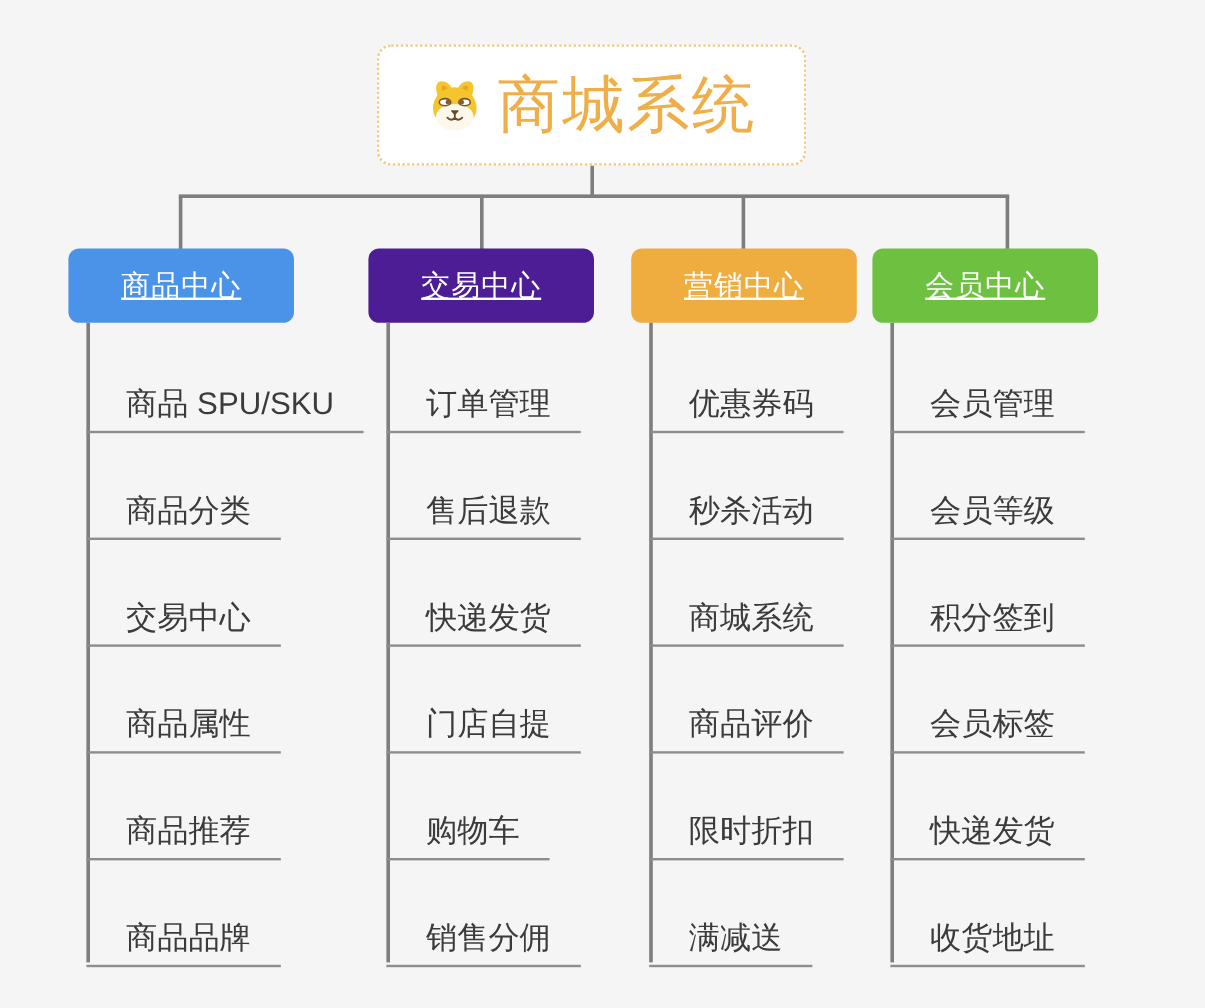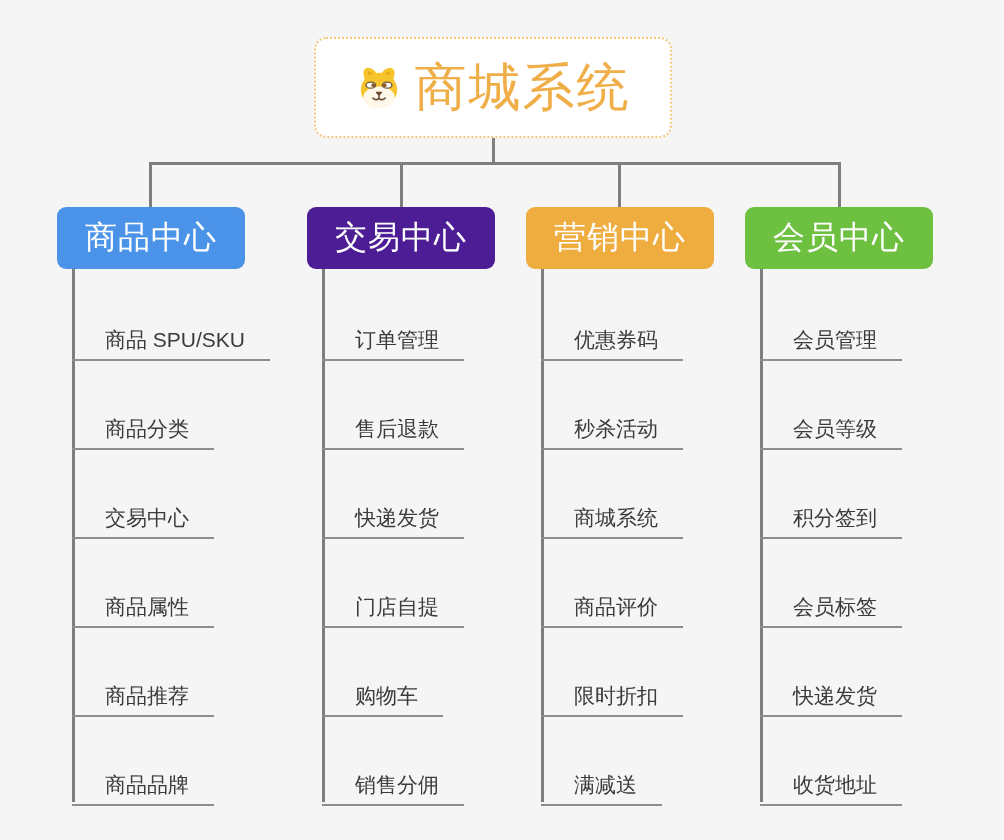--- a/index.html
+++ b/index.html
@@ -29,35 +29,36 @@
     display:flex;align-items:center;justify-content:center;gap:13px;
     cursor:pointer;
   }
   .root-title{font-size:52px;letter-spacing:2px;color:#f0ae48;white-space:nowrap;}
 
   
   .branch{position:absolute;top:207px;width:188px;height:633px;}
   .branch-1{left:57px;}
   .branch-2{left:307px;}
   .branch-3{left:526px;}
-  .branch-4{left:745px;}
+  .branch-4{left:727px;}
   .branch-header{
     height:62px;border-radius:9px;box-sizing:border-box;
     display:flex;align-items:center;justify-content:center;
-    color:#ffffff;font-size:32px;letter-spacing:1px;white-space:nowrap;
+    color:#ffffff;font-size:24px;letter-spacing:1px;white-space:nowrap;
     cursor:pointer;
+    text-decoration:underline;
   }
   .trunk{position:absolute;left:15px;top:62px;width:3px;height:533px;background:#7e7e7e;}
 
   .child{
     position:absolute;left:15px;height:40px;box-sizing:content-box;
     display:flex;align-items:flex-end;
     padding:0 25px 5px 33px;
     border-bottom:2.5px solid #8d8d8d;
-    font-size:21px;color:#3b3b3b;white-space:nowrap;
+    font-size:26px;color:#3b3b3b;white-space:nowrap;
     cursor:pointer;
   }
   .r1{top:107px}.r2{top:196px}.r3{top:285px}.r4{top:374px}.r5{top:463px}.r6{top:552px}
 
   .root-icon{flex:0 0 auto;display:block;}
 </style>
 </head>
 <body>
 
 <div class="canvas">

